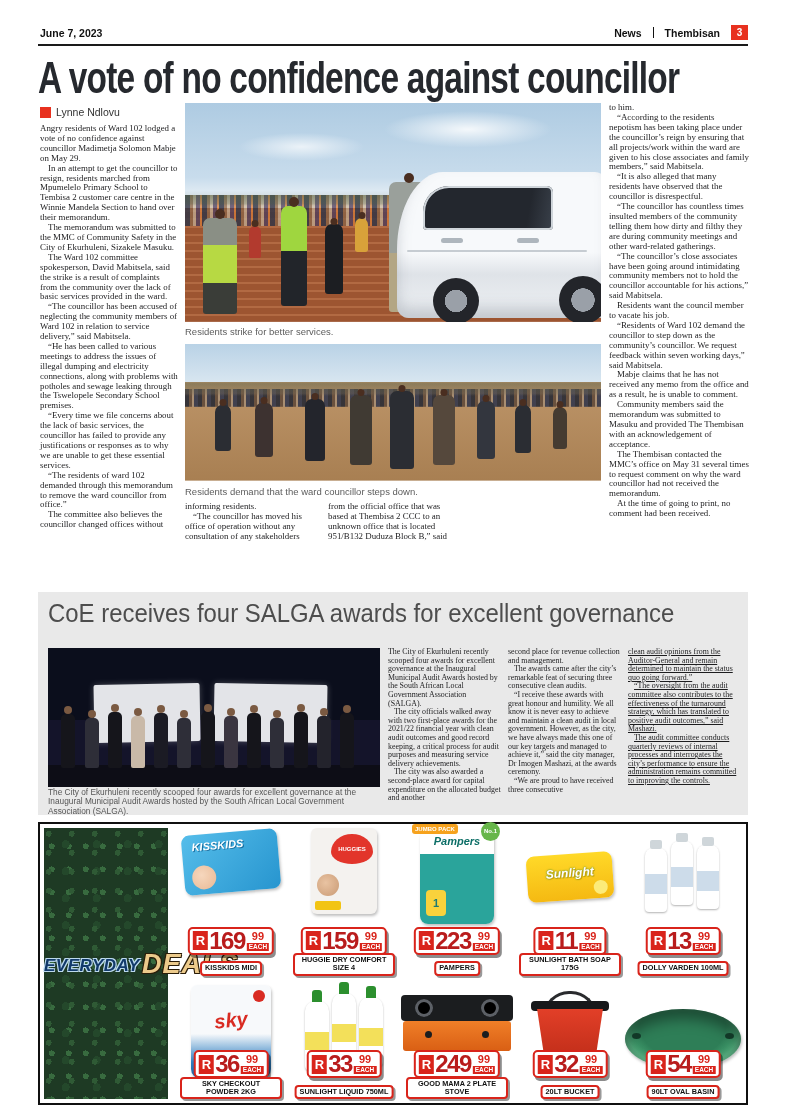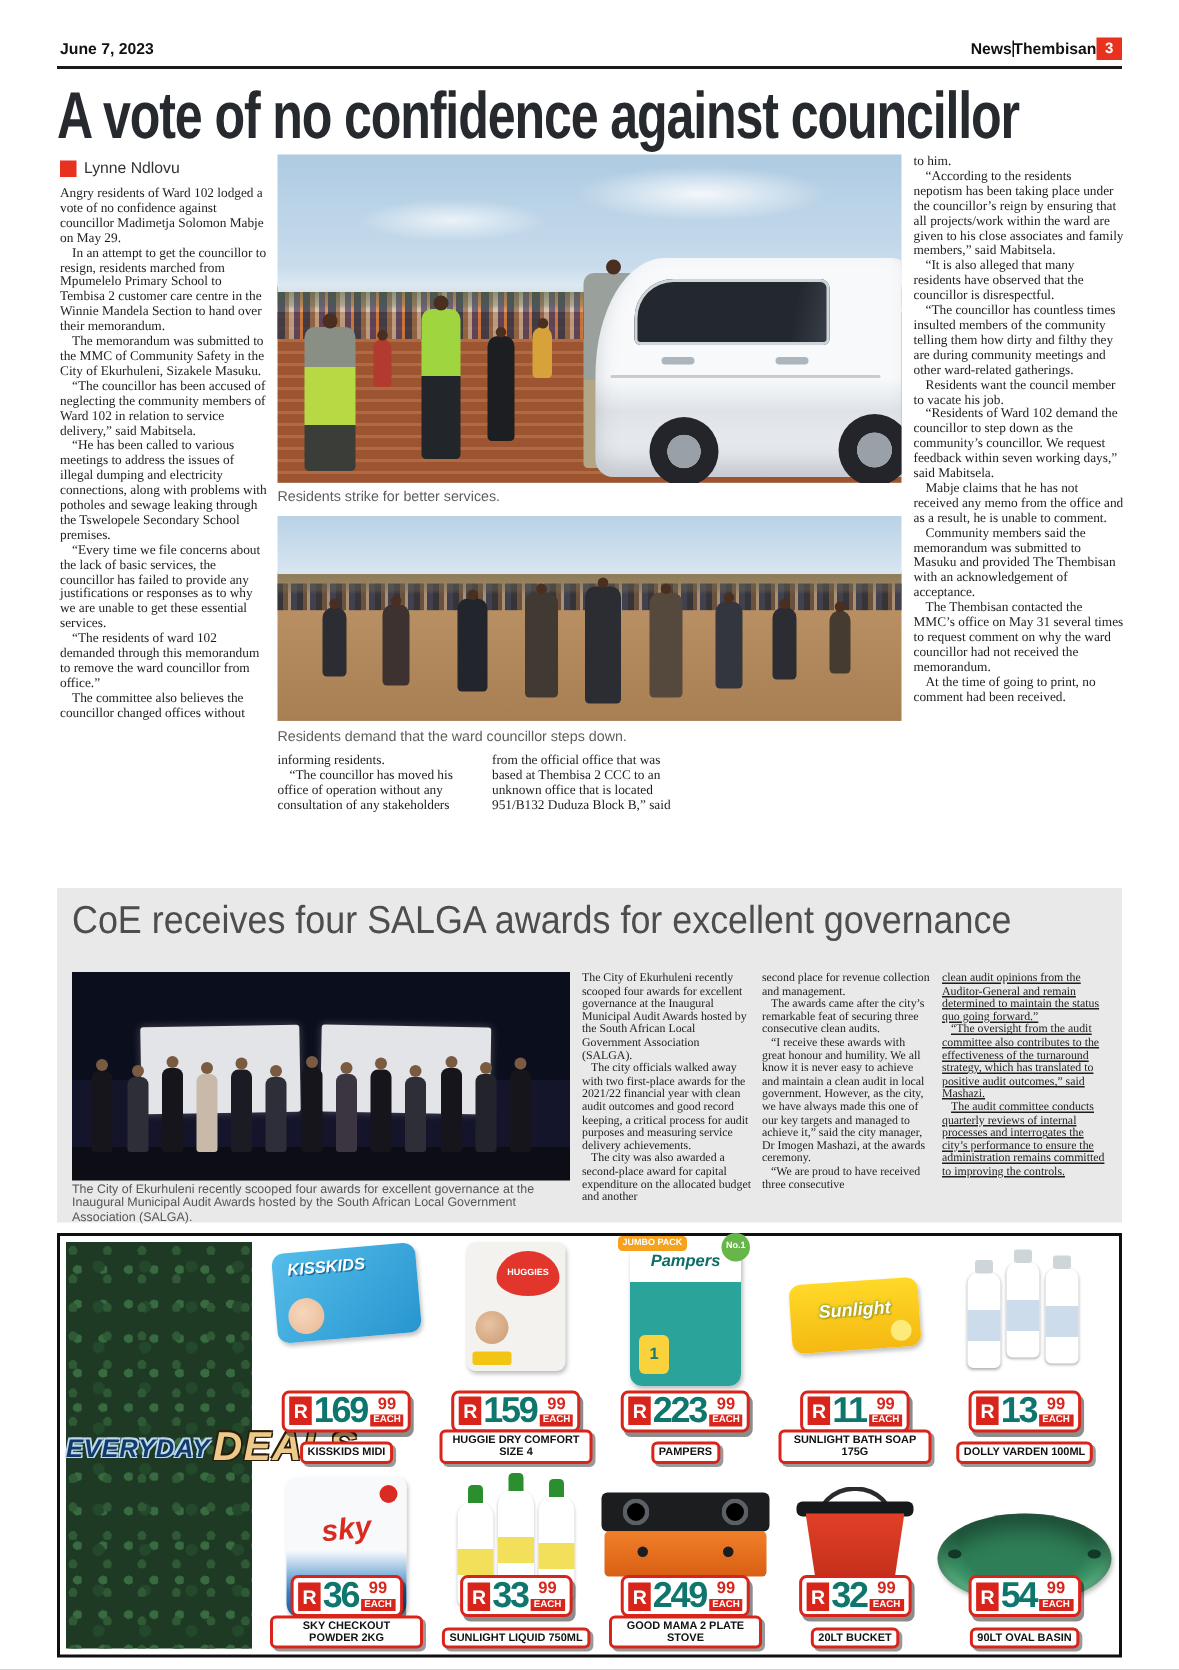--- a/index.html
+++ b/index.html
@@ -1,21 +1,21 @@
 <!DOCTYPE html>
 <html><head>
 <meta charset="utf-8">
 <style>
   * { box-sizing: border-box; margin: 0; padding: 0; }
   body { background: #888; font-family: "Liberation Serif", serif; }
   .page { position: relative; width: 786px; height: 1113px; background: #fff; margin: 0 auto; overflow: hidden; color: #222; }
 
   
   .hdr-date { position: absolute; left: 40px; top: 27px; font: bold 10.5px "Liberation Sans", sans-serif; color: #111; }
-  .hdr-right { position: absolute; right: 38px; top: 25px; display: flex; align-items: center; gap: 0; }
+  .hdr-right { position: absolute; right: 38px; top: 25px; display: flex; align-items: center; gap: 11px; }
   .hdr-sec, .hdr-pub { font: bold 10.5px "Liberation Sans", sans-serif; color: #111; }
   .hdr-div { width: 1px; height: 11px; background: #111; }
   .pageno { width: 17px; height: 15px; background: #e8311f; color: #fff; font: bold 10px "Liberation Sans", sans-serif; display: flex; align-items: center; justify-content: center; }
   .hdr-rule { position: absolute; left: 38px; top: 44px; width: 710px; height: 2px; background: #1a1a1a; }
 
   
   h1.headline { position: absolute; left: 38px; top: 53px; width: 934px; font-family: "Liberation Sans", sans-serif; font-size: 44px; font-weight: 900; letter-spacing: -1px; color: #26292e; transform: scaleX(.76); transform-origin: left top; white-space: nowrap; }
   .byline { position: absolute; left: 40px; top: 106px; display: flex; align-items: center; gap: 5px; }
   .byline-sq { width: 11px; height: 11px; background: #e8311f; }
   .byline-name { font: 10.5px "Liberation Sans", sans-serif; color: #333; }
@@ -107,21 +107,21 @@
   .fb-lines { text-align: right; font: bold 8px/10px "Liberation Sans", sans-serif; color: #fff; margin-top: 3px; }
 
   .ad-products { position: absolute; left: 132px; right: 4px; top: 4px; bottom: 4px; display: flex; flex-direction: column; justify-content: flex-end; }
   .ad-row { display: flex; justify-content: space-between; align-items: flex-end; padding: 0 5px; }
   .row1 { height: 152px; } .row2 { height: 122px; margin-top: 5px; }
   .tile { position: relative; width: 108px; height: 100%; }
   .art { position: absolute; left: 50%; transform: translateX(-50%); }
 
   .tag { position: absolute; bottom: 21px; left: 50%; transform: translateX(-50%); z-index: 3; display: flex; align-items: center; background: #fff; border: 2px solid #d9241b; border-radius: 5px; padding: 1px 3px; box-shadow: 2px 3px 0 rgba(0,0,0,.45); white-space: nowrap; }
   .tag .r { background: #d9241b; color: #fff; font: 800 13px "Liberation Sans", sans-serif; padding: 2px 3px; margin-right: 1px; }
-  .tag .num { color: #0f766e; font: 800 24px/22px "Liberation Sans", sans-serif; letter-spacing: -1.5px; }
+  .tag .num { color: #b91c1c; font: 800 24px/22px "Liberation Sans", sans-serif; letter-spacing: -1.5px; }
   .tag .sub { display: flex; flex-direction: column; align-items: center; margin-left: 2px; }
   .tag .cents { color: #d9241b; font: 800 11px/11px "Liberation Sans", sans-serif; }
   .tag .each { background: #d9241b; color: #fff; font: bold 6.5px/8px "Liberation Sans", sans-serif; padding: 0 2px; margin-top: 1px; }
   .plate { position: absolute; bottom: 0; left: 50%; transform: translateX(-50%); z-index: 3; background: #fff; border: 2px solid #d9241b; border-radius: 4px; padding: 1px 3px; font: bold 7.3px/8.2px "Liberation Sans", sans-serif; color: #111; text-align: center; width: max-content; max-width: 102px; box-shadow: 2px 2px 0 rgba(0,0,0,.4); }
 
   
   .kisskids { top: 4px; width: 96px; height: 60px; background: linear-gradient(135deg, #55bdea, #2795cf); border-radius: 8px; transform: translateX(-50%) rotate(-5deg); box-shadow: 1px 2px 3px rgba(0,0,0,.25); }
   .kisskids .pack-text { position: absolute; top: 6px; left: 10px; font: 800 italic 11px "Liberation Sans", sans-serif; color: #fff; text-shadow: 1px 1px 0 #1a6fa0; }
   .kisskids::after { content: ""; position: absolute; left: 8px; bottom: 5px; width: 24px; height: 24px; border-radius: 50%; background: radial-gradient(circle at 40% 40%, #f6d7bd, #e9b894); }
   .huggies { top: 0; width: 66px; height: 86px; background: #f4f2ef; border-radius: 6px; box-shadow: 1px 2px 3px rgba(0,0,0,.25); }
@@ -179,20 +179,21 @@
   <h1 class="headline">A vote of no confidence against councillor</h1>
   <div class="byline">
     <span class="byline-sq"></span>
     <span class="byline-name">Lynne Ndlovu</span>
   </div>
 
   <section class="bodytext col-left">
     <p>Angry residents of Ward 102 lodged a vote of no confidence against councillor Madimetja Solomon Mabje on May 29.</p>
     <p>In an attempt to get the councillor to resign, residents marched from Mpumelelo Primary School to Tembisa 2 customer care centre in the Winnie Mandela Section to hand over their memorandum.</p>
     <p>The memorandum was submitted to the MMC of Community Safety in the City of Ekurhuleni, Sizakele Masuku.</p>
+    <p>The Ward 102 committee spokesperson, David Mabitsela, said the strike is a result of complaints from the community over the lack of basic services provided in the ward.</p>
     <p>“The councillor has been accused of neglecting the community members of Ward 102 in relation to service delivery,” said Mabitsela.</p>
     <p>“He has been called to various meetings to address the issues of illegal dumping and electricity connections, along with problems with potholes and sewage leaking through the Tswelopele Secondary School premises.</p>
     <p>“Every time we file concerns about the lack of basic services, the councillor has failed to provide any justifications or responses as to why we are unable to get these essential services.</p>
     <p>“The residents of ward 102 demanded through this memorandum to remove the ward councillor from office.”</p>
     <p>The committee also believes the councillor changed offices without</p>
   </section>
 
   <div class="photo photo1">
     <i class="fig" style="left:18px;bottom:8px;width:34px;height:96px;background:linear-gradient(#8a8f85 0 28%,#b7d943 28% 68%,#3a3d38 68%);"></i>
     <i class="fig" style="left:96px;bottom:16px;width:26px;height:100px;background:linear-gradient(#9fd63f 0 45%,#22252a 45%);"></i>
@@ -232,20 +233,21 @@
   </section>
   <section class="bodytext mini2">
     <p>from the official office that was based at Thembisa 2 CCC to an unknown office that is located 951/B132 Duduza Block B,” said</p>
   </section>
 
   <section class="bodytext col-right">
     <p>to him.</p>
     <p>“According to the residents nepotism has been taking place under the councillor’s reign by ensuring that all projects/work within the ward are given to his close associates and family members,” said Mabitsela.</p>
     <p>“It is also alleged that many residents have observed that the councillor is disrespectful.</p>
     <p>“The councillor has countless times insulted members of the community telling them how dirty and filthy they are during community meetings and other ward-related gatherings.</p>
+    <p>“The councillor’s close associates have been going around intimidating community members not to hold the councillor accountable for his actions,” said Mabitsela.</p>
     <p>Residents want the council member to vacate his job.</p>
     <p>“Residents of Ward 102 demand the councillor to step down as the community’s councillor. We request feedback within seven working days,” said Mabitsela.</p>
     <p>Mabje claims that he has not received any memo from the office and as a result, he is unable to comment.</p>
     <p>Community members said the memorandum was submitted to Masuku and provided The Thembisan with an acknowledgement of acceptance.</p>
     <p>The Thembisan contacted the MMC’s office on May 31 several times to request comment on why the ward councillor had not received the memorandum.</p>
     <p>At the time of going to print, no comment had been received.</p>
   </section>
 
   <section class="salga">
     <h2 class="salga-head">CoE receives four SALGA awards for excellent governance</h2>

